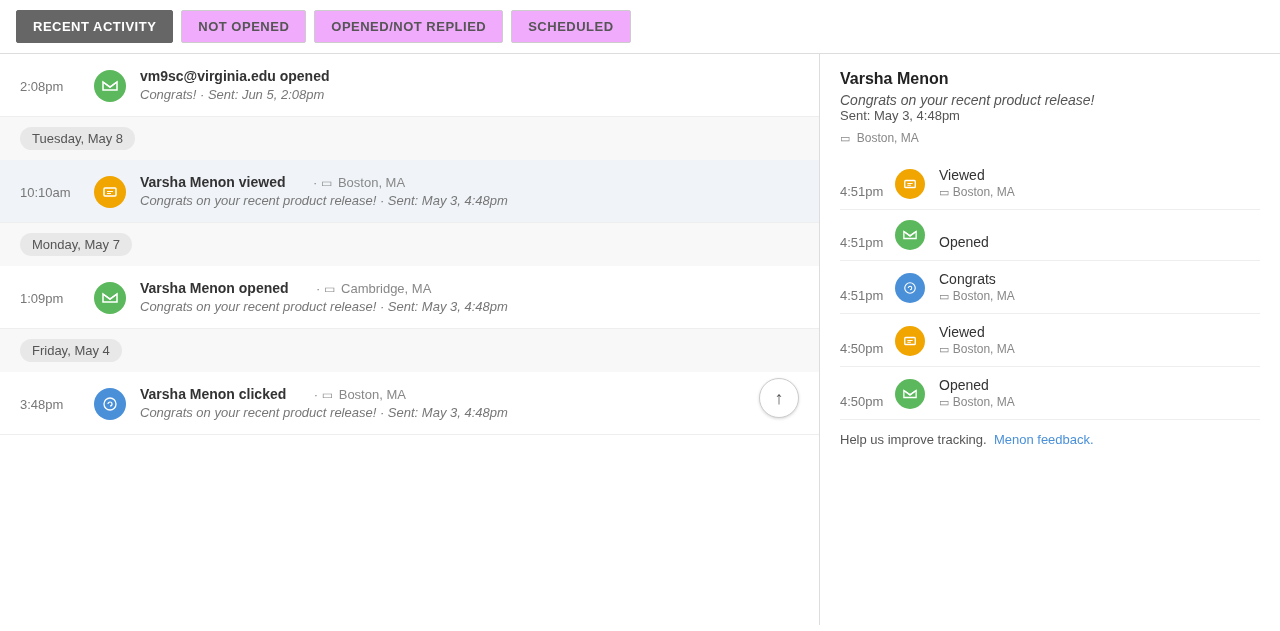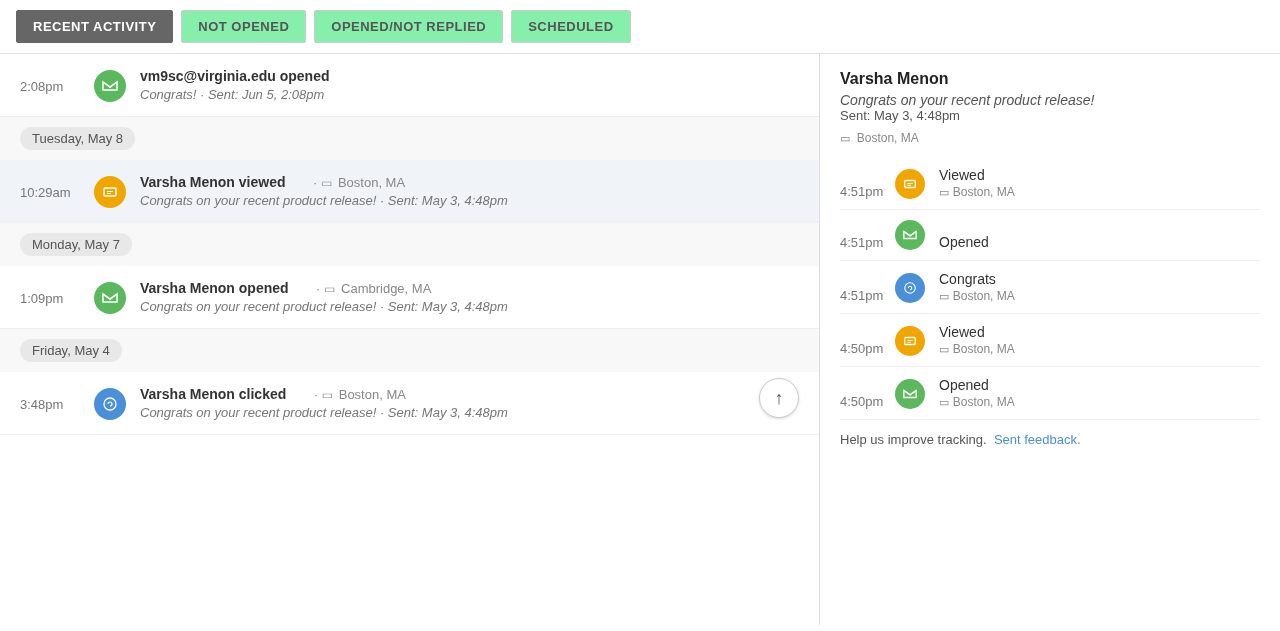--- a/index.html
+++ b/index.html
@@ -14,21 +14,21 @@
     .header-tabs {
       display: flex;
       align-items: center;
       padding: 10px 16px;
       border-bottom: 1px solid #ddd;
       gap: 8px;
     }
     .tab-btn {
       padding: 8px 16px;
       border: 1px solid #ccc;
-      background: #86efac;
+      background: #f0abfc;
       cursor: pointer;
       font-size: 13px;
       font-weight: 600;
       color: #555;
       letter-spacing: 0.5px;
       border-radius: 2px;
     }
     .tab-btn.active {
       background: #666;
       color: #fff;
@@ -248,21 +248,21 @@
         </div>
         <div class="activity-subtitle">Congrats! · Sent: Jun 5, 2:08pm</div>
       </div>
     </div>
 
     <div class="day-separator">
       <span class="day-label">Tuesday, May 8</span>
     </div>
 
     <div class="activity-item highlighted">
-      <div class="time-col">10:29am</div>
+      <div class="time-col">10:10am</div>
       <div class="icon-col">
         <div class="icon-circle orange">
           <svg width="16" height="16" viewBox="0 0 16 16" fill="none">
             <rect x="2" y="4" width="12" height="8" rx="1" stroke="white" stroke-width="1.5" fill="none"></rect>
             <path d="M5 7.5h6M5 9.5h4" stroke="white" stroke-width="1.2"></path>
           </svg>
         </div>
       </div>
       <div class="content-col">
         <div class="activity-title">
@@ -422,17 +422,17 @@
       <div class="timeline-content">
         <div class="timeline-action">Opened</div>
         <div class="timeline-location">
           <span style="font-size:11px;">▭</span> <span>Boston, MA</span>
         </div>
       </div>
     </div>
 
     <div class="feedback-bar">
       <span>Help us improve tracking.</span>
-      &nbsp;<a class="feedback-link" href="#">Sent feedback.</a>
+      &nbsp;<a class="feedback-link" href="#">Menon feedback.</a>
     </div>
 
   </div>
 </div>
 
 </body></html>

